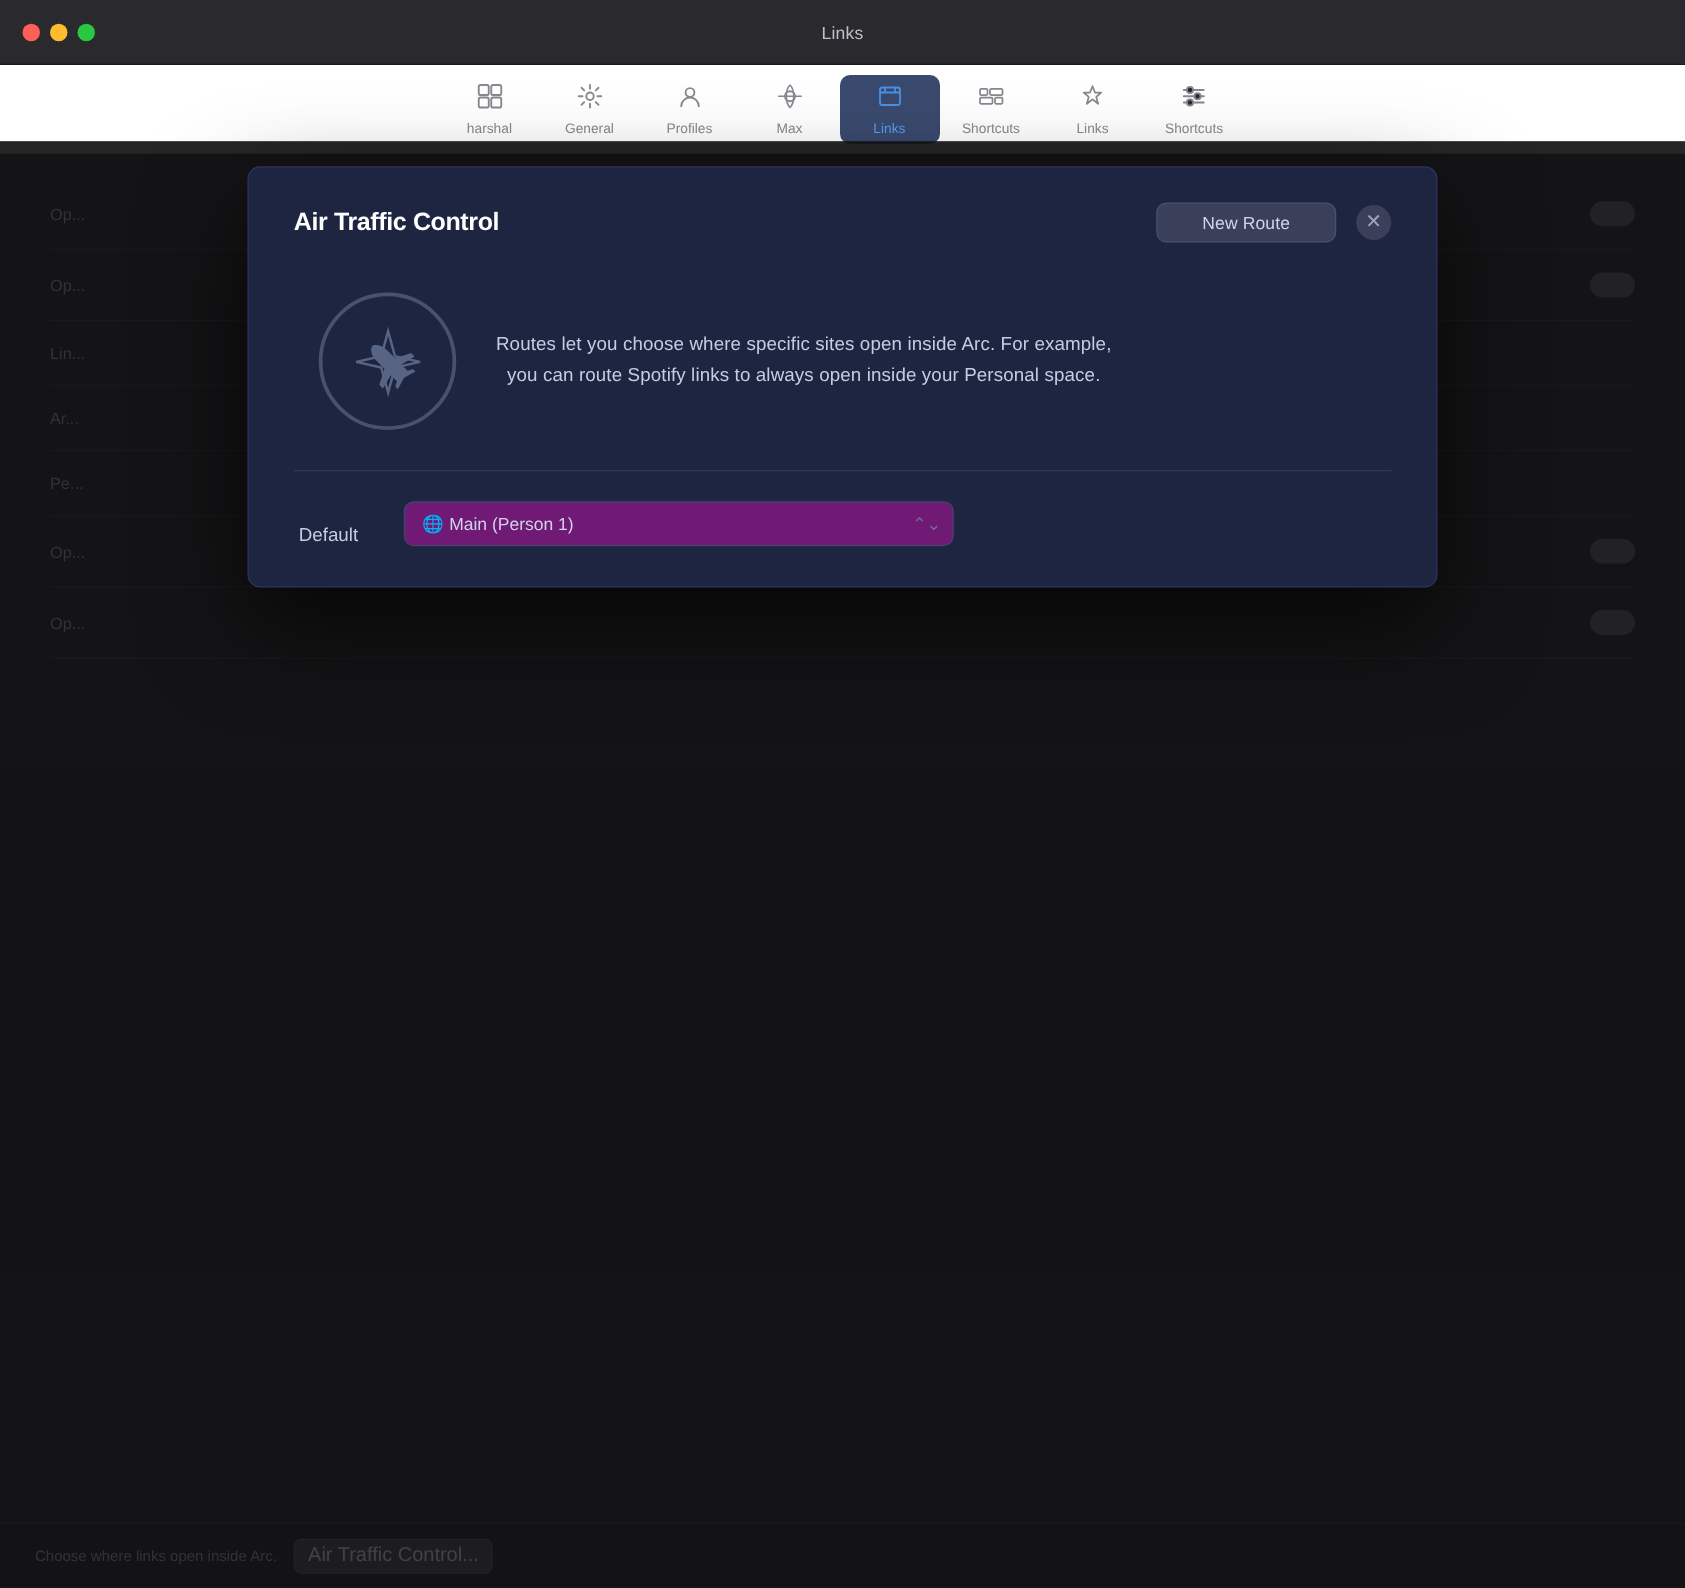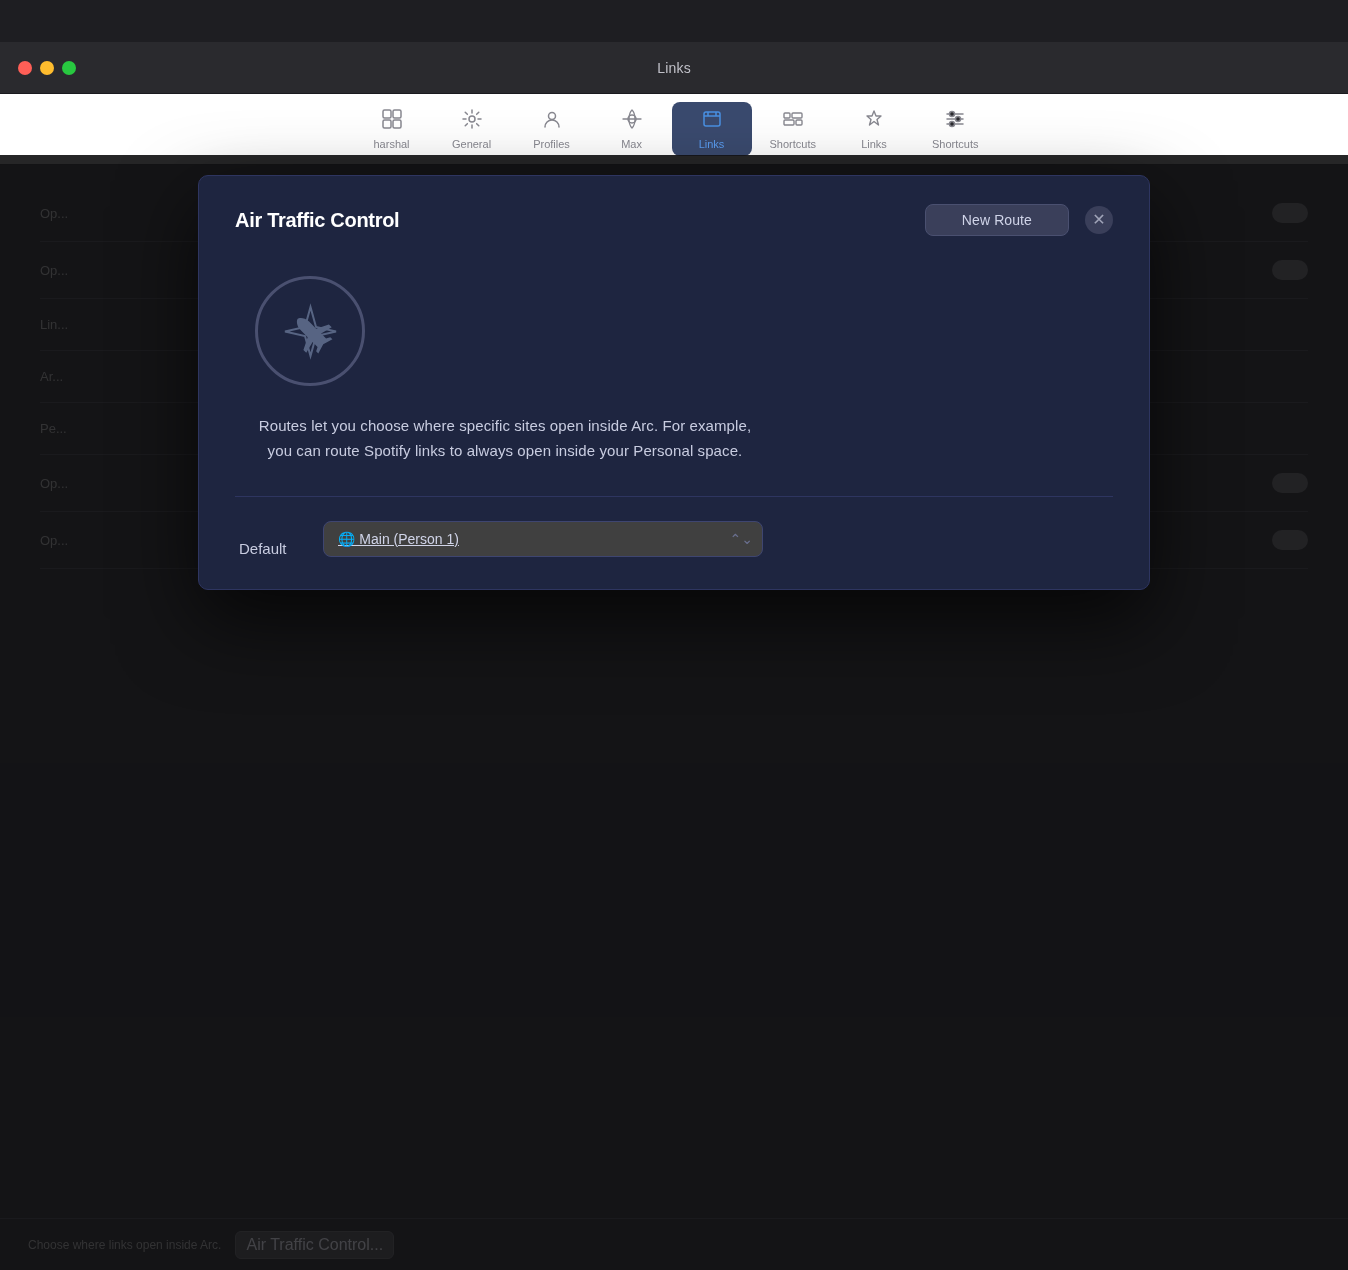--- a/index.html
+++ b/index.html
@@ -11,21 +11,20 @@
       font-family: -apple-system, BlinkMacSystemFont, 'SF Pro Text', 'Helvetica Neue', sans-serif;
       overflow: hidden;
       position: relative;
     }
 
     
     .bg-window {
       position: absolute;
       inset: 0;
       background: #252529;
-      margin-top: 42px;
     }
 
     
     .title-bar {
       display: flex;
       align-items: center;
       justify-content: center;
       height: 52px;
       background: #2a2a2e;
       position: relative;
@@ -208,21 +207,22 @@
       cursor: pointer;
       display: flex;
       align-items: center;
       justify-content: center;
       line-height: 1;
     }
 
     
     .modal-body {
       display: flex;
-      flex-direction: column;
+      flex-direction: row;
+      align-items: center;
       padding: 40px 20px 20px;
       gap: 28px;
     }
 
     .airplane-icon-container {
       width: 110px;
       height: 110px;
       border-radius: 50%;
       border: 3px solid #4a5070;
       display: flex;
@@ -271,31 +271,30 @@
     }
 
     .select-wrapper {
       flex: 1;
       max-width: 440px;
       position: relative;
     }
 
     .select-wrapper select {
       width: 100%;
-      background: #404040;
+      background: #701a75;
       border: 1px solid #3e4570;
       border-radius: 8px;
       color: #d0d4e8;
       font-size: 14px;
       padding: 9px 40px 9px 14px;
       appearance: none;
       -webkit-appearance: none;
       cursor: pointer;
       outline: none;
-      text-decoration: underline;
     }
 
     .select-arrow {
       position: absolute;
       right: 10px;
       top: 50%;
       transform: translateY(-50%);
       color: #6a7090;
       pointer-events: none;
       font-size: 14px;

